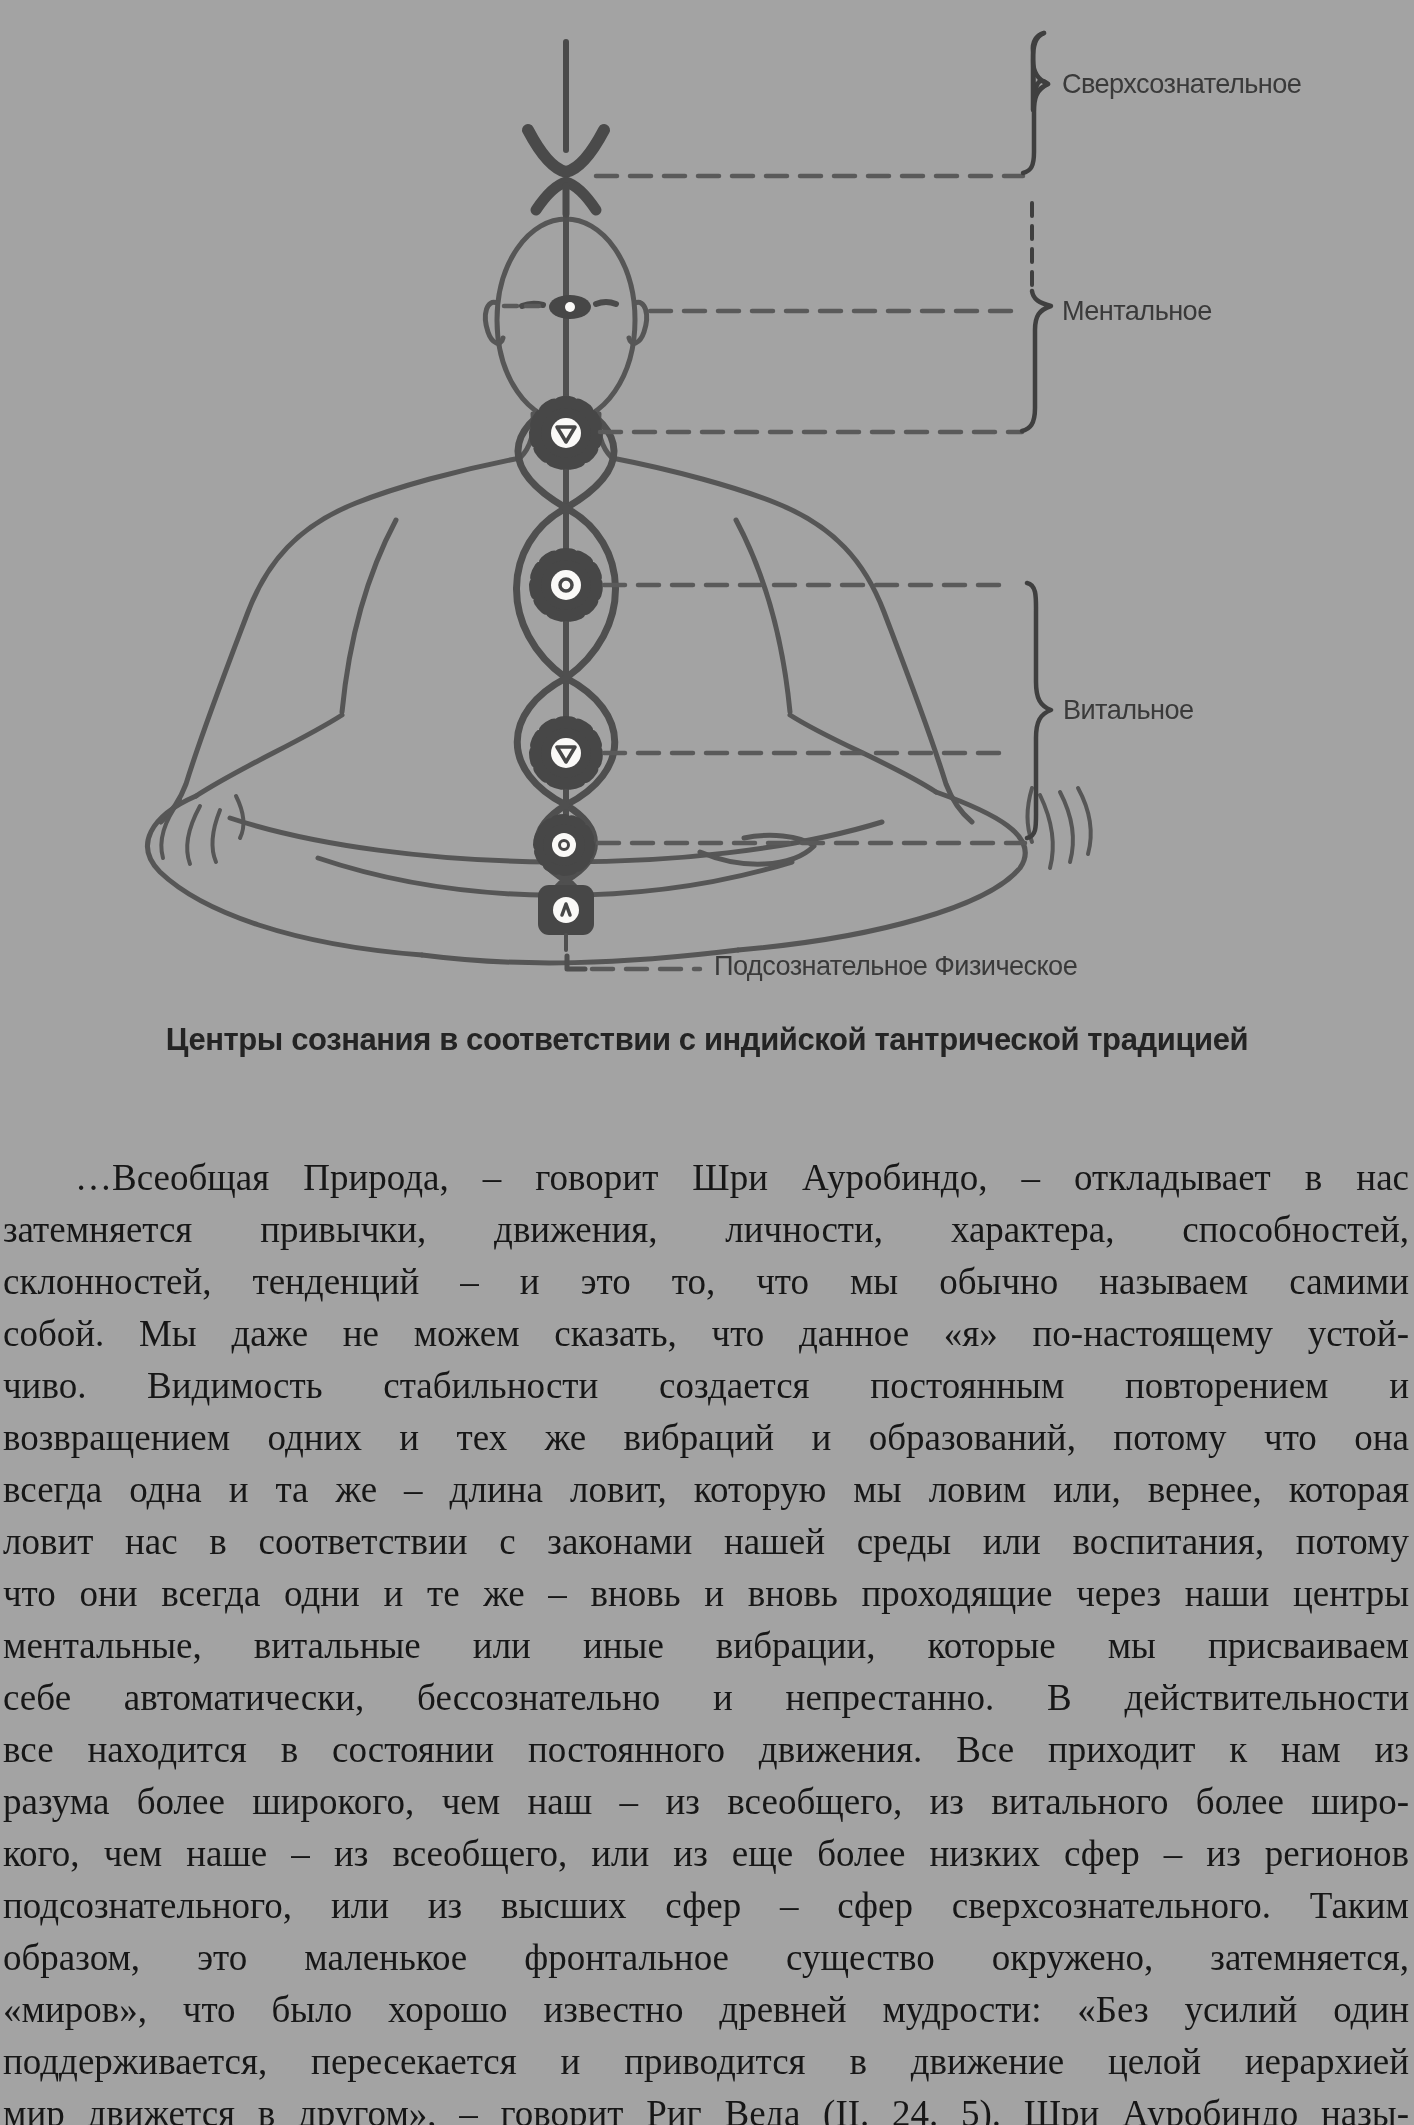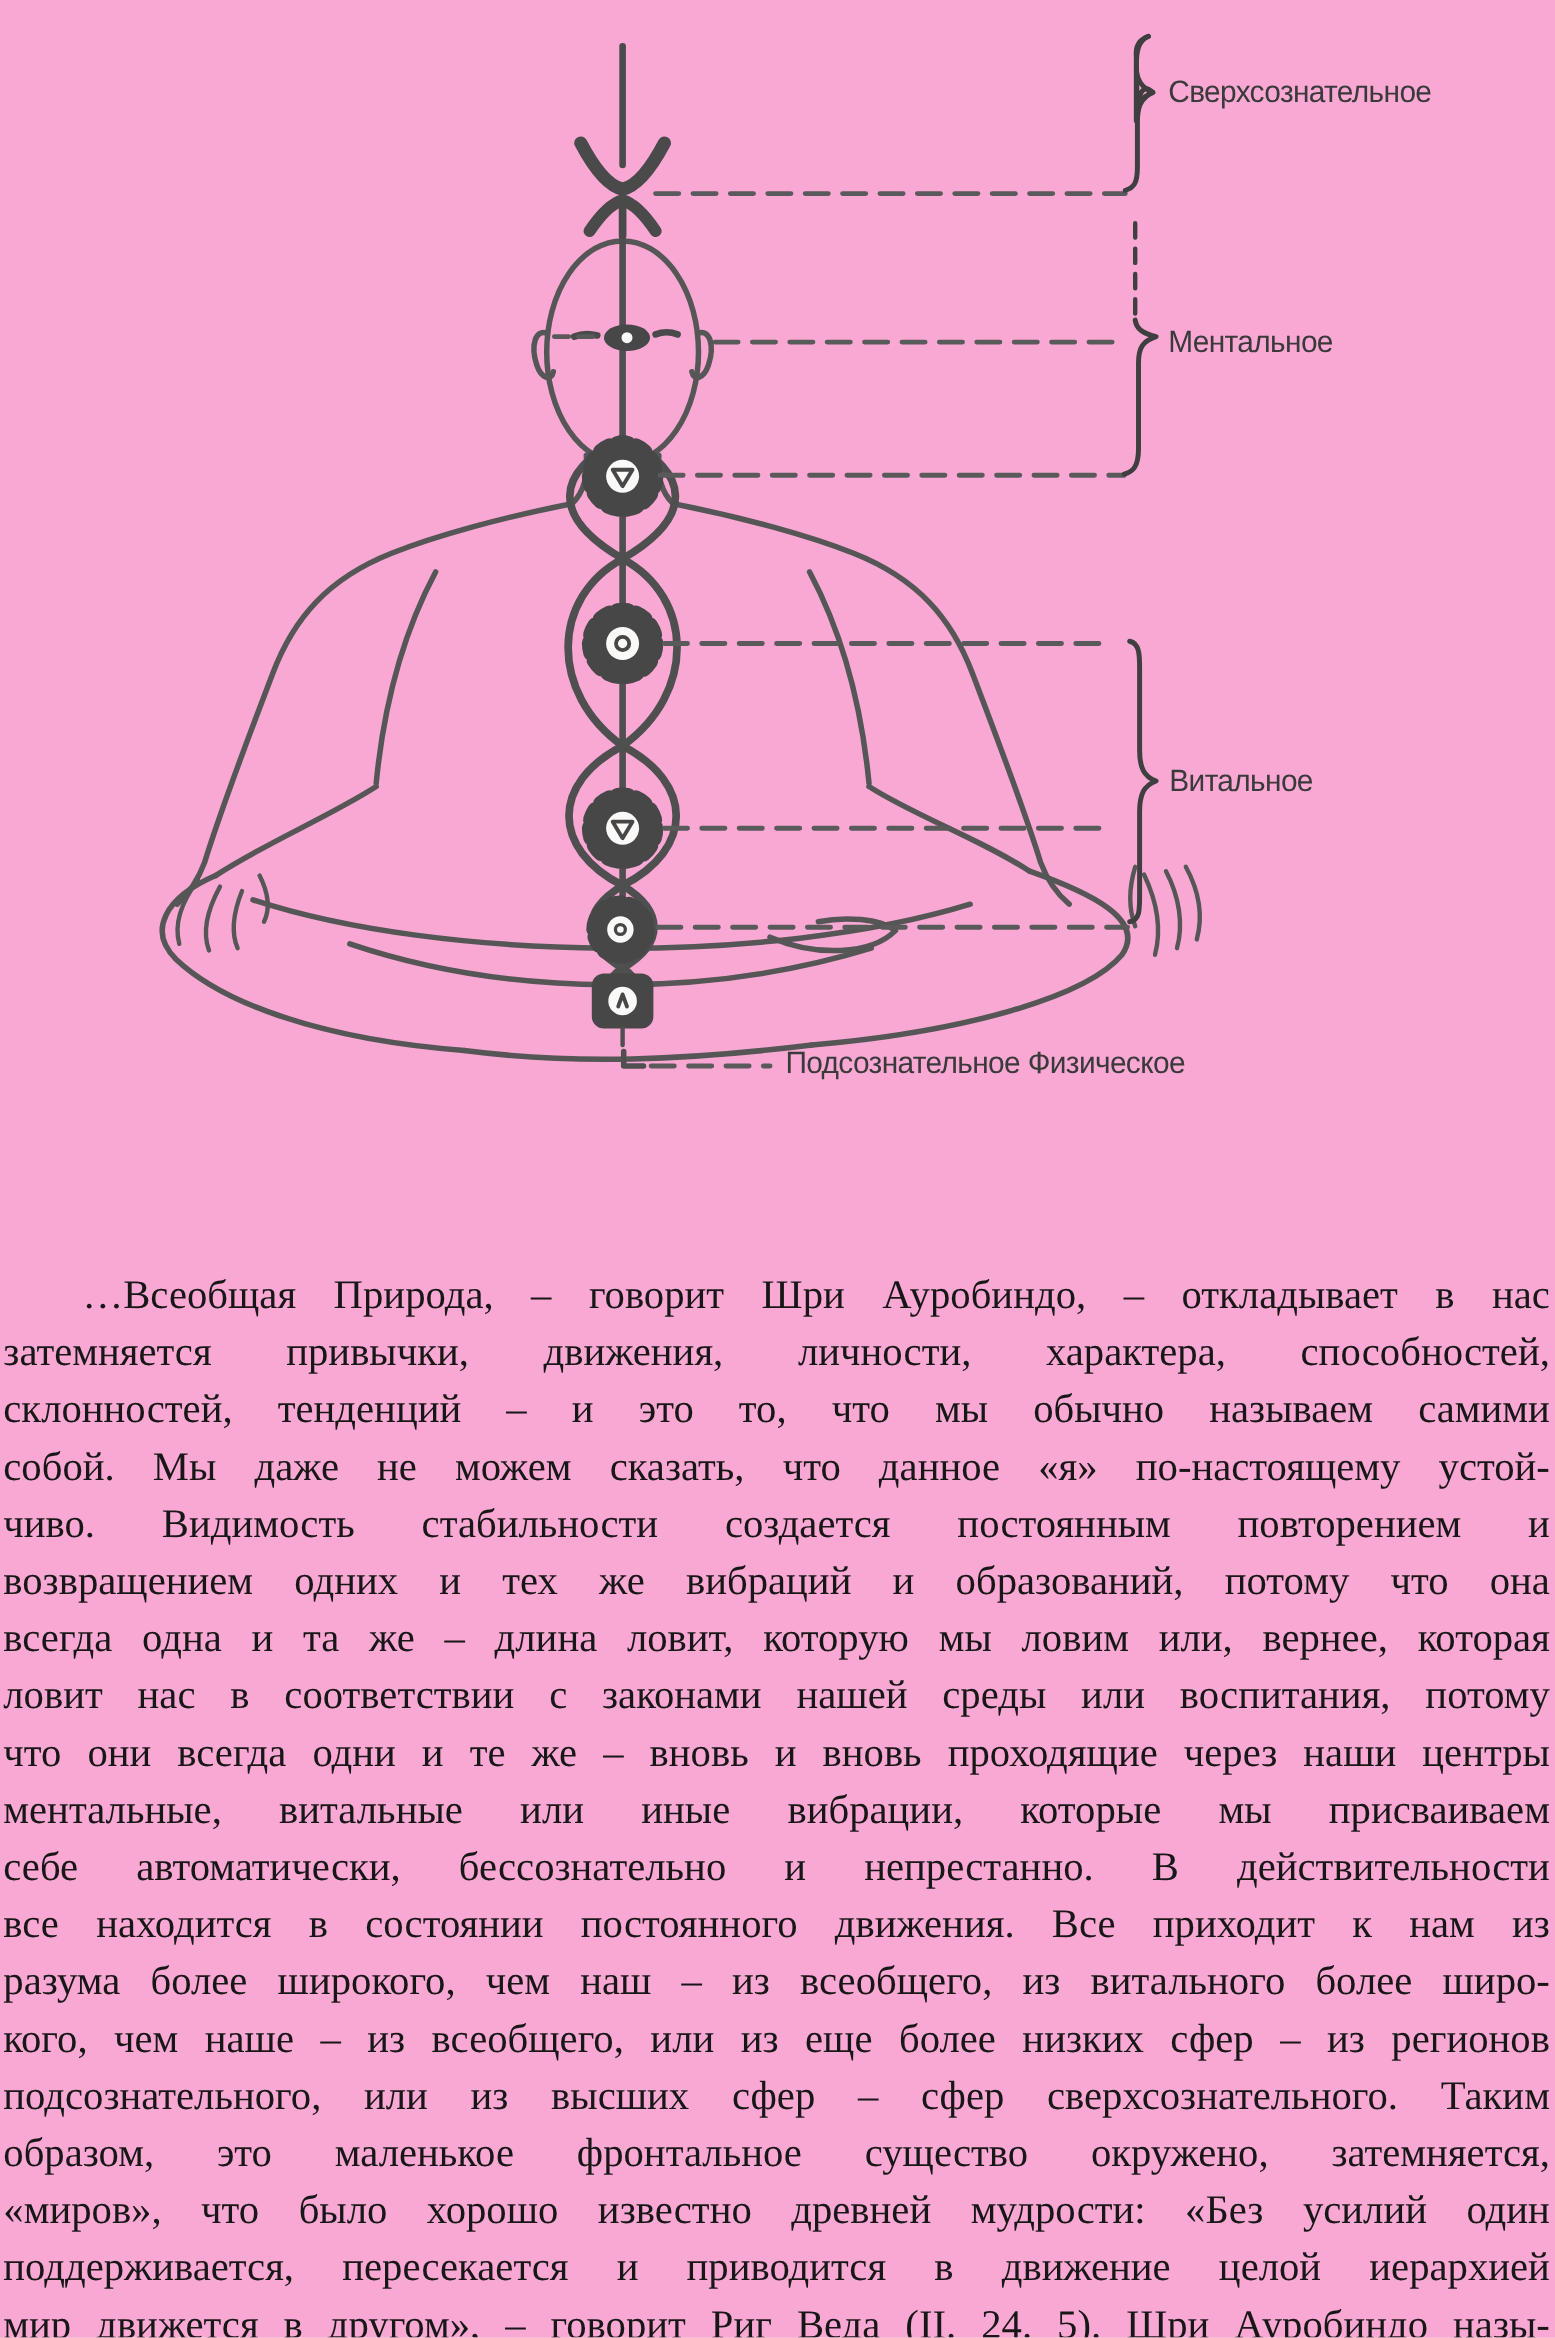--- a/index.html
+++ b/index.html
@@ -4,21 +4,21 @@
 <style>
   html,body{margin:0;padding:0;}
   body{
     background:#e8e8e6;
     font-family:"Liberation Serif", serif;
   }
   .page{
     position:relative;
     width:1414px;height:2125px;
     margin:0 auto;
-    background:#f9a8d4;
+    background:#a3a3a3;
     overflow:hidden;
     color:#1f1f1f;
   }
   .figure-wrap{position:absolute;left:0;top:0;width:1414px;height:1010px;}
   .figure-wrap svg{position:absolute;left:0;top:0;}
   .fig-label{
     position:absolute;
     font-family:"Liberation Sans", sans-serif;
     font-size:28px;
     letter-spacing:-0.6px;
@@ -182,20 +182,21 @@
         <path d="M1027,583 C1037,585 1036,598 1036,614 L1036,682 C1036,698 1040,706 1051,710 C1040,714 1036,722 1036,738 L1036,808 C1036,826 1037,836 1027,838"></path>
       </g>
     </svg>
 
     <div class="fig-label" style="left:1062px;top:68px;">Сверхсознательное</div>
     <div class="fig-label" style="left:1062px;top:295px;">Ментальное</div>
     <div class="fig-label" style="left:1063px;top:694px;">Витальное</div>
     <div class="fig-label" style="left:714px;top:950px;">Подсознательное Физическое</div>
   </div>
 
+  <div class="caption">Центры сознания в соответствии с индийской тантрической традицией</div>
 
   <div class="article">
       <div class="tline indent"><span class="it">…Всеобщая Природа,</span><span> – говорит Шри Ауробиндо, – </span><span class="it">откладывает в нас</span></div>
       <div class="tline"><span class="it">затемняется привычки, движения, личности, характера, способностей,</span></div>
       <div class="tline"><span class="it">склонностей, тенденций – и это то, что мы обычно называем самими</span></div>
       <div class="tline"><span class="it">собой.</span><span> Мы даже не можем сказать, что данное «я» по-настоящему устой-</span></div>
       <div class="tline"><span>чиво. </span><span class="it">Видимость стабильности создается постоянным повторением и</span></div>
       <div class="tline"><span class="it">возвращением одних и тех же вибраций и образований,</span><span> потому что она</span></div>
       <div class="tline"><span>всегда одна и та же – длина ловит, которую мы ловим или, вернее, которая</span></div>
       <div class="tline"><span>ловит нас в соответствии с законами нашей среды или воспитания, потому</span></div>

